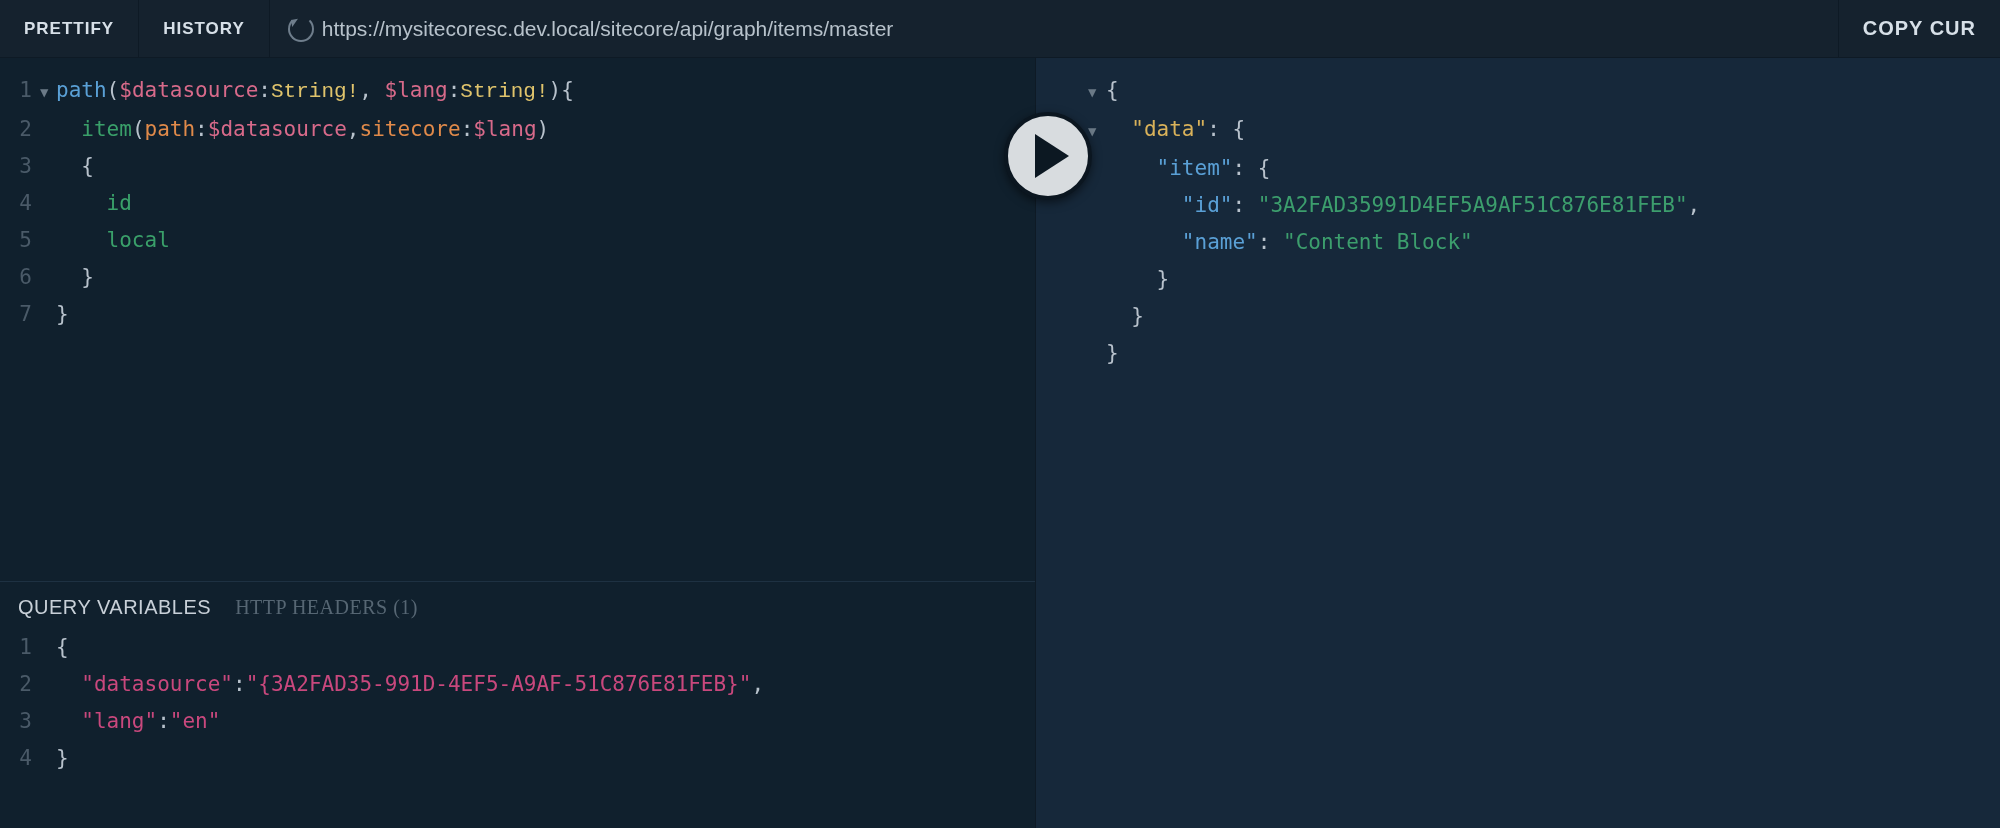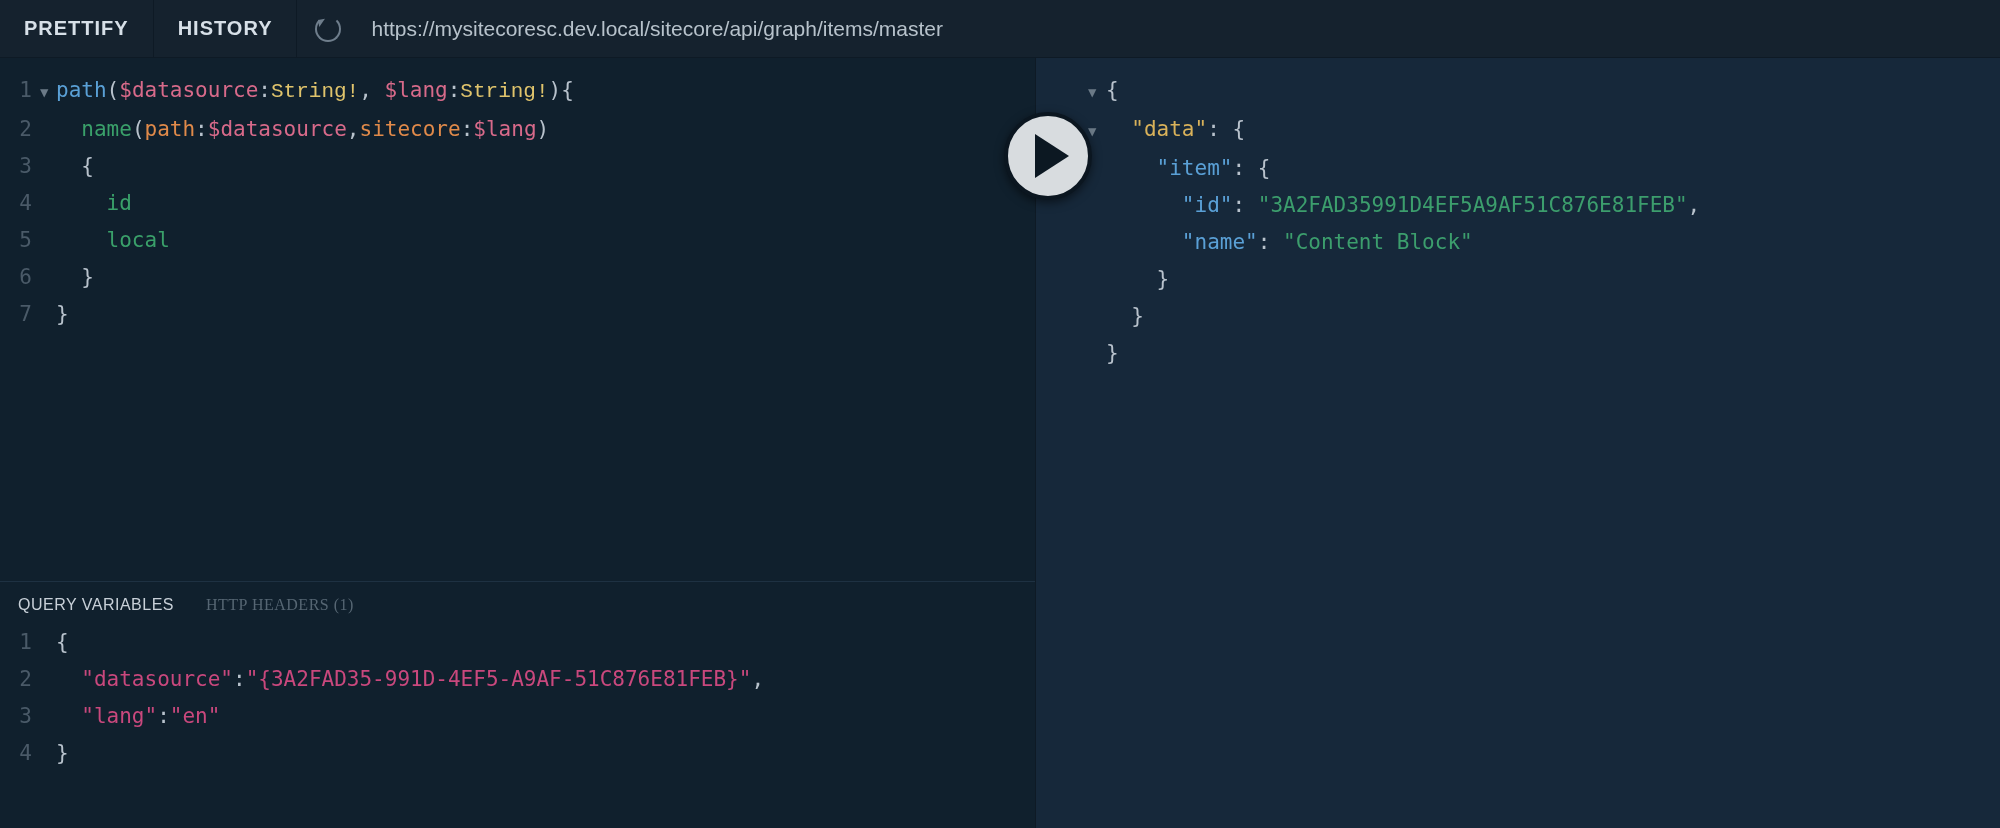--- a/index.html
+++ b/index.html
@@ -42,30 +42,30 @@
     display:flex;
     align-items:center;
     border-bottom:1px solid var(--panel-border);
   }
   .tool-btn{
     height:100%;
     padding:0 24px;
     display:flex;align-items:center;
     color:var(--text-header);
     font-weight:600;
-    font-size:20px;
+    font-size:17px;
     letter-spacing:1px;
     border-right:1px solid var(--panel-border);
     cursor:pointer;
   }
   .endpoint-wrap{
     flex:1;
     display:flex;align-items:center;
     padding:0 18px;
-    gap:28px;
+    gap:6px;
     height:100%;
   }
   .reload-icon{
     width:26px;height:26px;
     border:2px solid #6f7e8c;
     border-top-color:transparent;
     border-radius:50%;
     position:relative;
     flex:0 0 auto;
   }
@@ -147,23 +147,23 @@
   .query-editor{
     flex:1;
     overflow:hidden;
   }
   .vars-panel{
     height:247px;
     border-top:1px solid #1e3142;
     background:var(--bg-darker);
   }
   .vars-tabs{
-    display:flex;gap:32px;
+    display:flex;gap:24px;
     padding:14px 18px 6px 18px;
-    font-size:16px;
+    font-size:20px;
     font-weight:500;
     letter-spacing:0.5px;
   }
   .vars-tab-active{color:#c8d0d8;}
   .vars-tab-inactive{color:#566673;font-family:Liberation Serif, serif;}
 
   
   .kw{color:var(--kw-blue);}
   .type{color:var(--type-yellow);font-family:Liberation Mono, monospace;}
   .argn{color:var(--arg-orange);margin-top:28px;}
@@ -221,36 +221,37 @@
 </head>
 <body>
 
 <div class="toolbar">
   <div class="tool-btn">PRETTIFY</div>
   <div class="tool-btn">HISTORY</div>
   <div class="endpoint-wrap">
     <span class="reload-icon"></span>
     <input class="endpoint-input" value="https://mysitecoresc.dev.local/sitecore/api/graph/items/master" style="">
   </div>
+  <div class="copy-btn">COPY CUR</div>
 </div>
 
 <div class="main">
 
   <div class="left-col">
 
     <div class="editor query-editor">
       <div class="line">
         <span class="gutter">1</span>
         <span class="fold-caret">▼</span>
         <span class="code"><span class="kw">path</span><span class="punc">(</span><span class="varp">$datasource</span><span class="punc">:</span><span class="type">String!</span><span class="punc">, </span><span class="varp">$lang</span><span class="punc">:</span><span class="type">String!</span><span class="punc">){</span></span>
       </div>
       <div class="line">
         <span class="gutter">2</span>
         <span class="fold-caret"></span>
-        <span class="code">  <span class="fld">name</span><span class="punc">(</span><span class="argn">path</span><span class="punc">:</span><span class="varp">$datasource</span><span class="punc">,</span><span class="argn">sitecore</span><span class="punc">:</span><span class="varp">$lang</span><span class="punc">)</span></span>
+        <span class="code">  <span class="fld">item</span><span class="punc">(</span><span class="argn">path</span><span class="punc">:</span><span class="varp">$datasource</span><span class="punc">,</span><span class="argn">sitecore</span><span class="punc">:</span><span class="varp">$lang</span><span class="punc">)</span></span>
       </div>
       <div class="line">
         <span class="gutter">3</span>
         <span class="fold-caret"></span>
         <span class="code">  <span class="punc">{</span></span>
       </div>
       <div class="line">
         <span class="gutter">4</span>
         <span class="fold-caret"></span>
         <span class="code">    <span class="fld">id</span></span>

